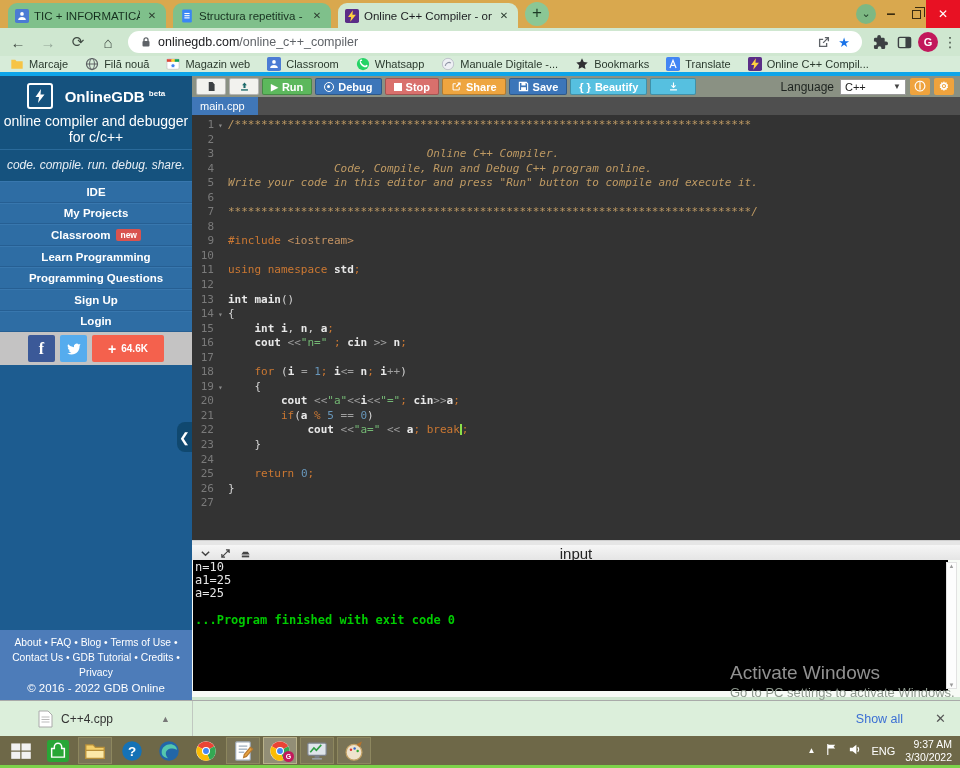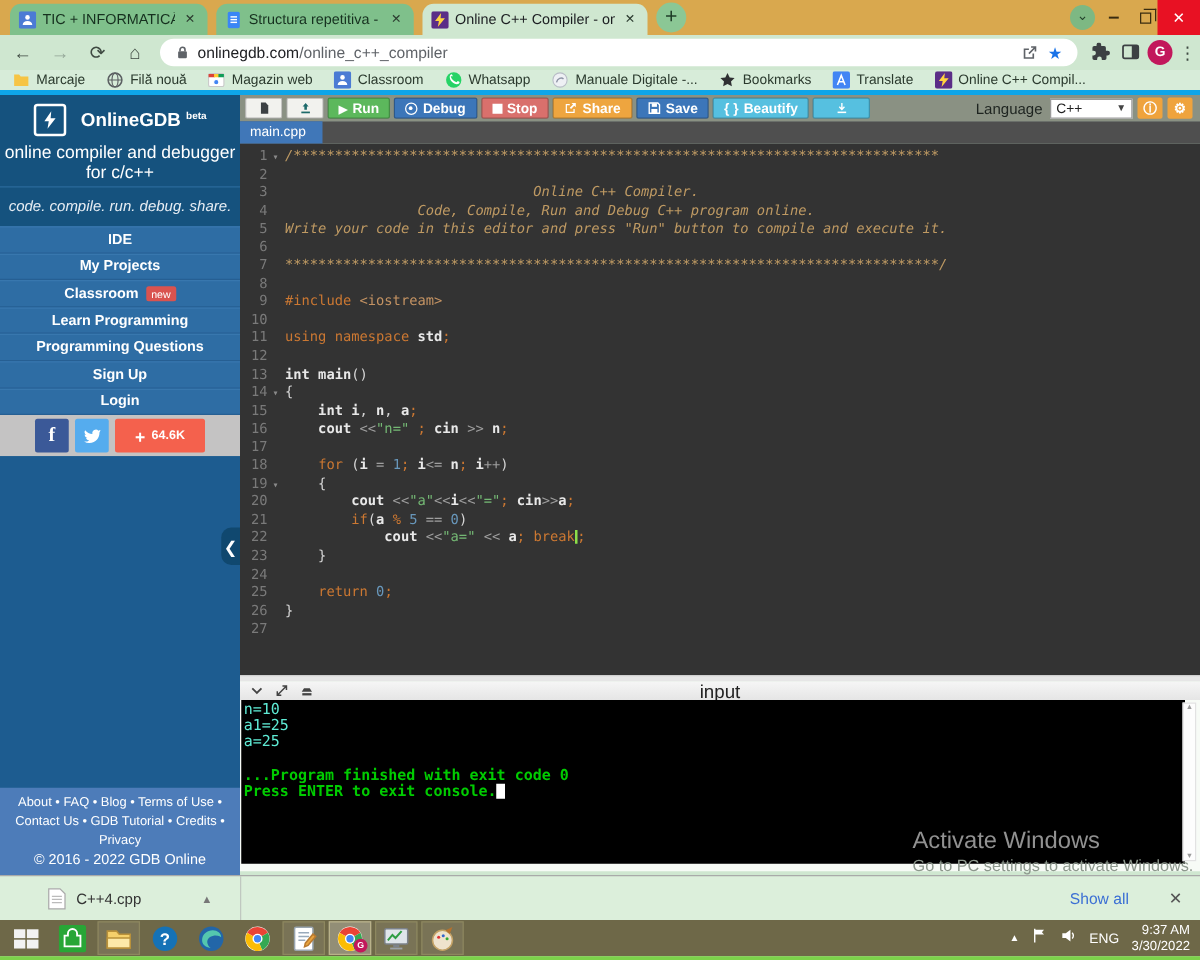--- a/index.html
+++ b/index.html
@@ -57,21 +57,21 @@
   .sb-logo{width:26px;height:26px;border:2px solid #fff;border-radius:3px;display:flex;align-items:center;justify-content:center;}
   .sb-logo svg{width:16px;height:16px;}
   .sb-brand{font-size:15px;font-weight:bold;}
   .sb-brand sup{font-size:8px;font-weight:bold;}
   .sb-sub{font-size:14px;margin-top:4px;}
   .sb-tag{background:#15527e;border-top:1px solid #2a6a9a;color:#e8eef4;font-style:italic;
           font-size:12px;text-align:center;padding:8px 0 9px 0;}
   .sb-menu{display:flex;flex-direction:column;}
   .sb-item{height:21.6px;background:#2e6da4;border-bottom:1px solid #265f93;border-top:1px solid #3877ae;
            color:#fff;font-size:11.5px;font-weight:bold;display:flex;align-items:center;justify-content:center;gap:6px;cursor:pointer;}
-  .badge{background:#d9534f;color:#fff;font-size:8.5px;font-weight:normal;padding:1px 4px;border-radius:2px;}
+  .badge{background:#d9534f;color:#fff;font-size:8.5px;font-weight:bold;padding:1px 4px;border-radius:2px;}
   .sb-social{height:33px;background:#c4c3c3;display:flex;align-items:center;justify-content:center;gap:5px;}
   .soc{width:27px;height:27px;border-radius:2px;display:flex;align-items:center;justify-content:center;color:#fff;}
   .soc svg{width:15px;height:15px;}
   .soc-fb{background:#3b5998;font-family:"Liberation Serif",serif;font-weight:bold;font-size:16px;}
   .soc-tw{background:#55acee;}
   .soc-plus{width:72px;height:27px;background:#f4614d;color:#fff;border-radius:2px;display:flex;align-items:center;
             justify-content:center;gap:5px;font-size:10px;font-weight:bold;}
   .soc-plus .pl{font-size:14px;}
   .sb-fill{flex:1;background:#1d5c90;position:relative;}
   .collapse{position:absolute;right:0;top:57px;width:15px;height:30px;background:#10486f;
@@ -129,21 +129,21 @@
 
   .divider{position:absolute;left:192px;top:540px;right:0;height:5px;background:#e6e6e6;border-top:1px solid #cfcfcf;}
   .conhead{position:absolute;left:192px;top:545px;right:0;height:26px;background:linear-gradient(#f6f6f6,#dadada);
            border-bottom:1px solid #b5b5b5;display:flex;align-items:flex-start;font-size:15px;color:#222;}
   .ch-icons{display:flex;gap:9px;padding-left:8px;}
   .ch-icons svg{width:11px;height:11px;}
   .ch-title{position:absolute;left:0;right:0;text-align:center;}
   .conarea{position:absolute;left:192px;top:560px;right:0;height:137px;background:#f7fbf6;}
   .conblack{position:absolute;left:1px;top:0;width:755px;height:131px;background:#000;
             font-family:"DejaVu Sans Mono","Liberation Mono",monospace;font-size:12px;padding:1px 0 0 2px;}
-  .con-line{height:13.2px;line-height:13.2px;white-space:pre;color:#5eead4;}
+  .con-line{height:13.2px;line-height:13.2px;white-space:pre;color:#e5e5e5;}
   .con-line.g{color:#00cc00;font-weight:bold;}
   .blockcur{display:inline-block;width:7px;height:12px;background:#fff;vertical-align:-2px;}
   .conscroll{position:absolute;right:3px;top:2px;width:11px;height:127px;background:#fdfdfd;border:1px solid #e2e2e2;
              display:flex;flex-direction:column;justify-content:space-between;align-items:center;color:#9a9a9a;font-size:6px;}
 
   .wm1{position:absolute;left:730px;top:662px;font-size:19px;color:#919191;}
   .wm2{position:absolute;left:730px;top:685px;font-size:13px;color:#8d988d;}
 
   
   .dlbar{position:absolute;left:0;top:700px;right:0;height:36px;background:#dcefdb;border-top:1px solid #a9aaa9;
@@ -628,21 +628,20 @@
           </svg></span>
     </div>
   </div>
   <div class="conarea">
     <div class="conblack">
         <div class="con-line w">n=10</div>
         <div class="con-line w">a1=25</div>
         <div class="con-line w">a=25</div>
         <div class="con-line w"></div>
         <div class="con-line g">...Program finished with exit code 0</div>
-        <div class="con-line g">Press ENTER to exit console.<span class="blockcur"></span></div>
       </div>
     <div class="conscroll">
         <span>▲</span>
         <span>▼</span>
       </div>
   </div>
 
   <div class="wm1">Activate Windows</div>
   <div class="wm2">Go to PC settings to activate Windows.</div>
 

